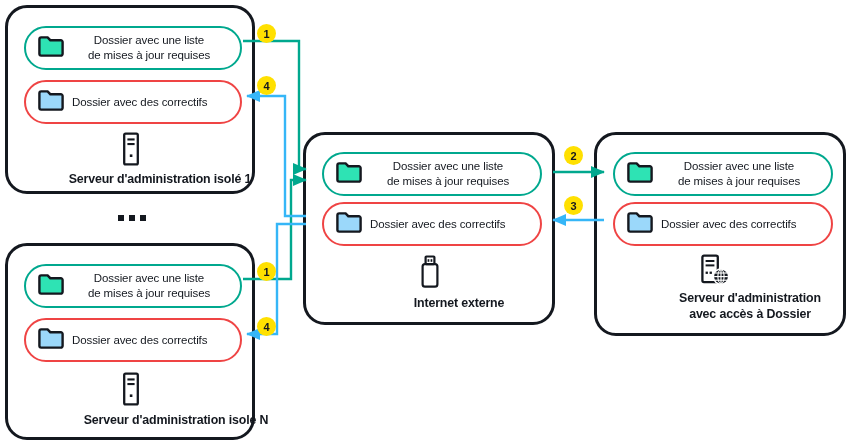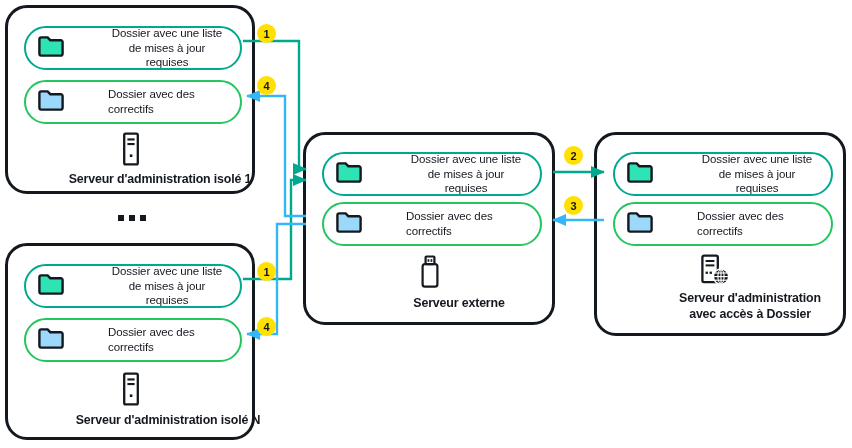--- a/index.html
+++ b/index.html
@@ -28,24 +28,23 @@
   }
 
   
   .pill {
     position: absolute;
     box-sizing: border-box;
     border-radius: 999px;
     background: #ffffff;
     display: flex;
     align-items: center;
-    gap: 36px;
   }
   .pill.teal  { border: 2px solid #00a88e; }
-  .pill.blue  { border: 2px solid #22c55e; justify-content: flex-end; }
+  .pill.blue  { border: 2px solid #ef4444; justify-content: flex-end; }
 
   .pill-icon {
     flex: 0 0 auto;
     margin-left: 12px;
     margin-right: 8px;
   }
   .pill-label {
     flex: 1 1 auto;
     font-size: 11.5px;
     color: #14181f;
@@ -208,21 +207,21 @@
 
     <div class="device-icon" style="left:110px; top:126px;">
       <svg width="26" height="34" viewBox="0 0 26 34" xmlns="http://www.w3.org/2000/svg">
         <rect x="6.2" y="1.6" width="13.6" height="30.8" rx="1.4" fill="none" stroke="#14181f" stroke-width="2.3"></rect>
         <rect x="9.4" y="6.4" width="7.2" height="2.1" fill="#14181f"></rect>
         <rect x="9.4" y="11.0" width="7.2" height="2.1" fill="#14181f"></rect>
         <rect x="11.8" y="22.4" width="2.6" height="2.6" fill="#14181f"></rect>
       </svg>
     </div>
 
-    <div class="caption" style="left:8px; top:166px; width:250px;">Serveur d'administration isolé N</div>
+    <div class="caption" style="left:16px; top:166px; width:250px;">Serveur d'administration isolé N</div>
   </div>
 
   <div class="panel" style="left:303px; top:132px; width:252px; height:193px;">
 
     <div class="pill teal" style="left:16px; top:17px; width:220px; height:44px;">
       <span class="pill-icon">
         <svg width="26" height="21" viewBox="0 0 26 21" xmlns="http://www.w3.org/2000/svg">
           <path d="M1.4 3.2 A1.8 1.8 0 0 1 3.2 1.4 H9.6 L12.3 4.2 H22.8 A1.8 1.8 0 0 1 24.6 6 V17.8 A1.8 1.8 0 0 1 22.8 19.6 H3.2 A1.8 1.8 0 0 1 1.4 17.8 Z" fill="#2ee3b4" stroke="#14181f" stroke-width="2.4"></path>
         </svg>
       </span>
@@ -243,21 +242,21 @@
 
     <div class="device-icon" style="left:111px; top:120px;">
       <svg width="26" height="34" viewBox="0 0 26 34" xmlns="http://www.w3.org/2000/svg">
         <rect x="8.6" y="1.5" width="8.8" height="7.6" rx="0.8" fill="none" stroke="#14181f" stroke-width="2.2"></rect>
         <rect x="10.6" y="4.2" width="1.7" height="2.6" fill="#14181f"></rect>
         <rect x="13.6" y="4.2" width="1.7" height="2.6" fill="#14181f"></rect>
         <rect x="5.6" y="9.1" width="14.8" height="22.6" rx="2.4" fill="none" stroke="#14181f" stroke-width="2.2"></rect>
       </svg>
     </div>
 
-    <div class="caption" style="left:0; top:160px; width:252px;">Serveur externe</div>
+    <div class="caption" style="left:0; top:160px; width:252px;">Internet externe</div>
   </div>
 
   <div class="panel" style="left:594px; top:132px; width:252px; height:204px;">
 
     <div class="pill teal" style="left:16px; top:17px; width:220px; height:44px;">
       <span class="pill-icon">
         <svg width="26" height="21" viewBox="0 0 26 21" xmlns="http://www.w3.org/2000/svg">
           <path d="M1.4 3.2 A1.8 1.8 0 0 1 3.2 1.4 H9.6 L12.3 4.2 H22.8 A1.8 1.8 0 0 1 24.6 6 V17.8 A1.8 1.8 0 0 1 22.8 19.6 H3.2 A1.8 1.8 0 0 1 1.4 17.8 Z" fill="#2ee3b4" stroke="#14181f" stroke-width="2.4"></path>
         </svg>
       </span>

